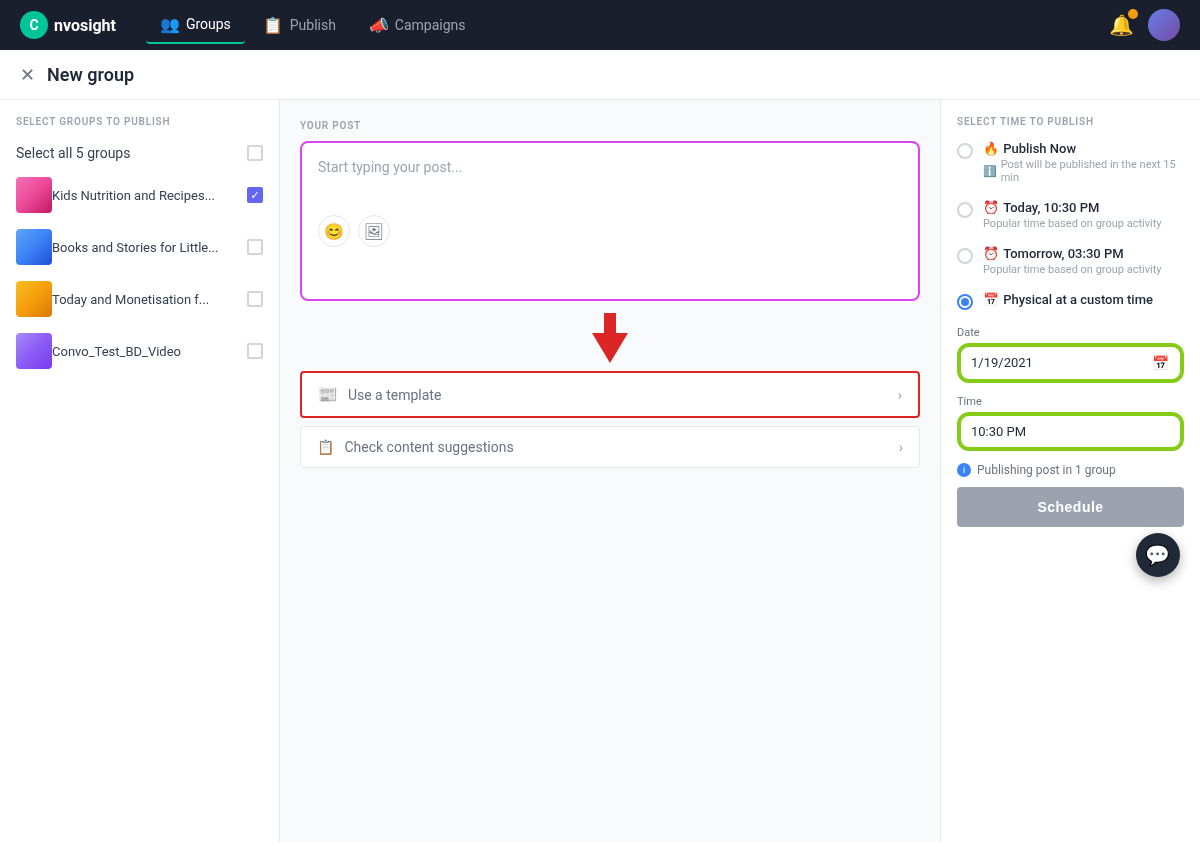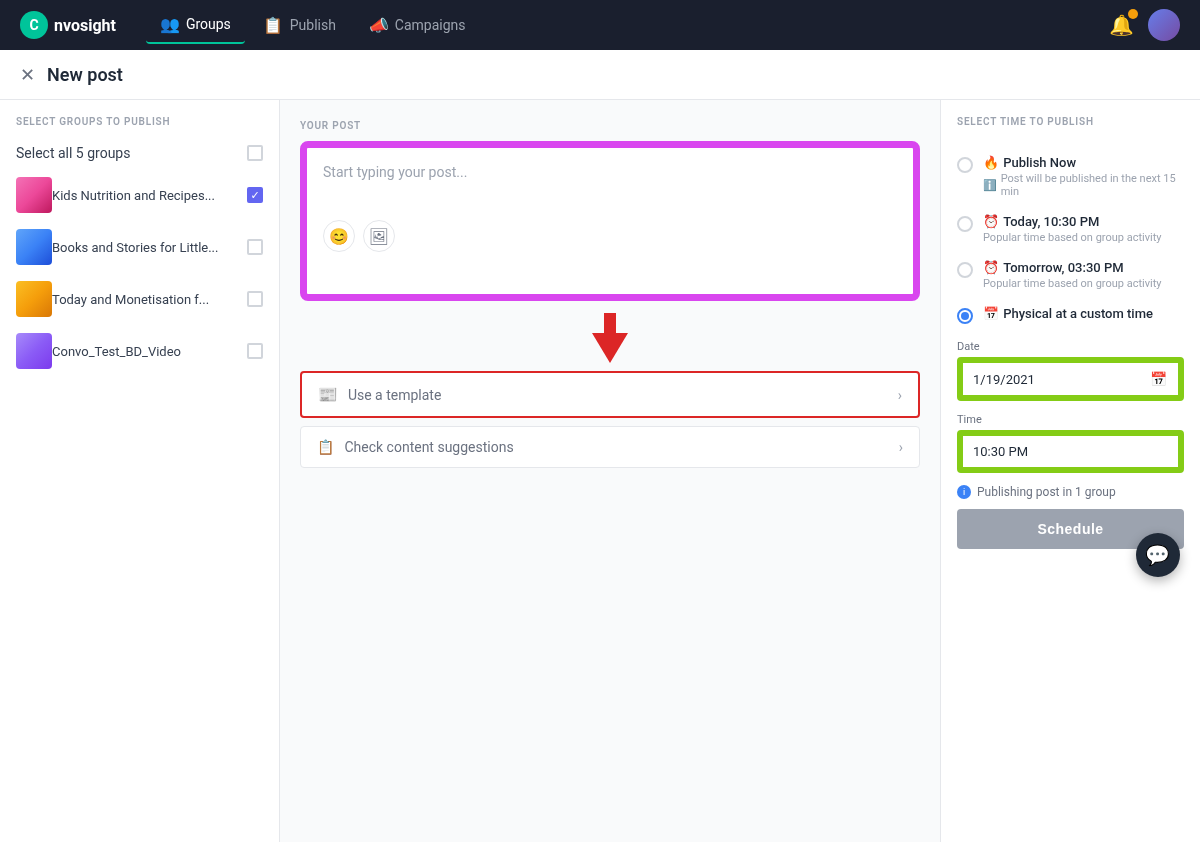--- a/index.html
+++ b/index.html
@@ -199,21 +199,21 @@
     .your-post-label {
       font-size: 10px;
       font-weight: 600;
       color: #9ca3af;
       letter-spacing: 0.8px;
       text-transform: uppercase;
       margin-bottom: 10px;
     }
     .post-editor {
       background: white;
-      border: 7px solid #d946ef;
+      border: 2px solid #d946ef;
       border-radius: 8px;
       min-height: 160px;
       padding: 16px;
       margin-bottom: 12px;
       position: relative;
     }
     .post-placeholder {
       color: #9ca3af;
       font-size: 14px;
     }
@@ -311,21 +311,21 @@
       padding: 16px;
       overflow-y: auto;
       background: white;
     }
     .time-section-label {
       font-size: 10px;
       font-weight: 600;
       color: #9ca3af;
       letter-spacing: 0.8px;
       text-transform: uppercase;
-      margin-bottom: 28px;
+      margin-bottom: 14px;
     }
     .radio-option {
       display: flex;
       align-items: flex-start;
       gap: 10px;
       margin-bottom: 16px;
       cursor: pointer;
     }
     .radio-circle {
       width: 16px;
@@ -367,27 +367,26 @@
     }
 
     .date-time-section { margin-top: 4px; }
     .field-label {
       font-size: 11px;
       color: #6b7280;
       margin-bottom: 4px;
     }
     .field-input {
       width: 100%;
-      border: 6px solid #84cc16;
-      border-radius: 4px;
+      border: 4px solid #84cc16;
+      border-radius: 12px;
       padding: 8px 10px;
       font-size: 13px;
       color: #1f2937;
       display: flex;
-      align-items: center;
       justify-content: space-between;
       margin-bottom: 12px;
       background: white;
     }
     .cal-icon { font-size: 14px; color: #6b7280; }
 
     .publish-info {
       display: flex;
       align-items: center;
       gap: 6px;
@@ -478,21 +477,21 @@
       <div class="bell-badge"></div>
     </div>
     <div class="avatar"></div>
   </div>
 </nav>
 
 <div class="main-area">
 
   <div class="page-header">
     <div class="close-btn">✕</div>
-    <h1 class="page-title">New post</h1>
+    <h1 class="page-title">New group</h1>
   </div>
 
   <div class="content-layout">
 
     <div class="left-sidebar">
       <div class="section-label">SELECT GROUPS TO PUBLISH</div>
 
       <div class="select-all-row">
         <span class="select-all-label">Select all 5 groups</span>
         <div class="checkbox"></div>

